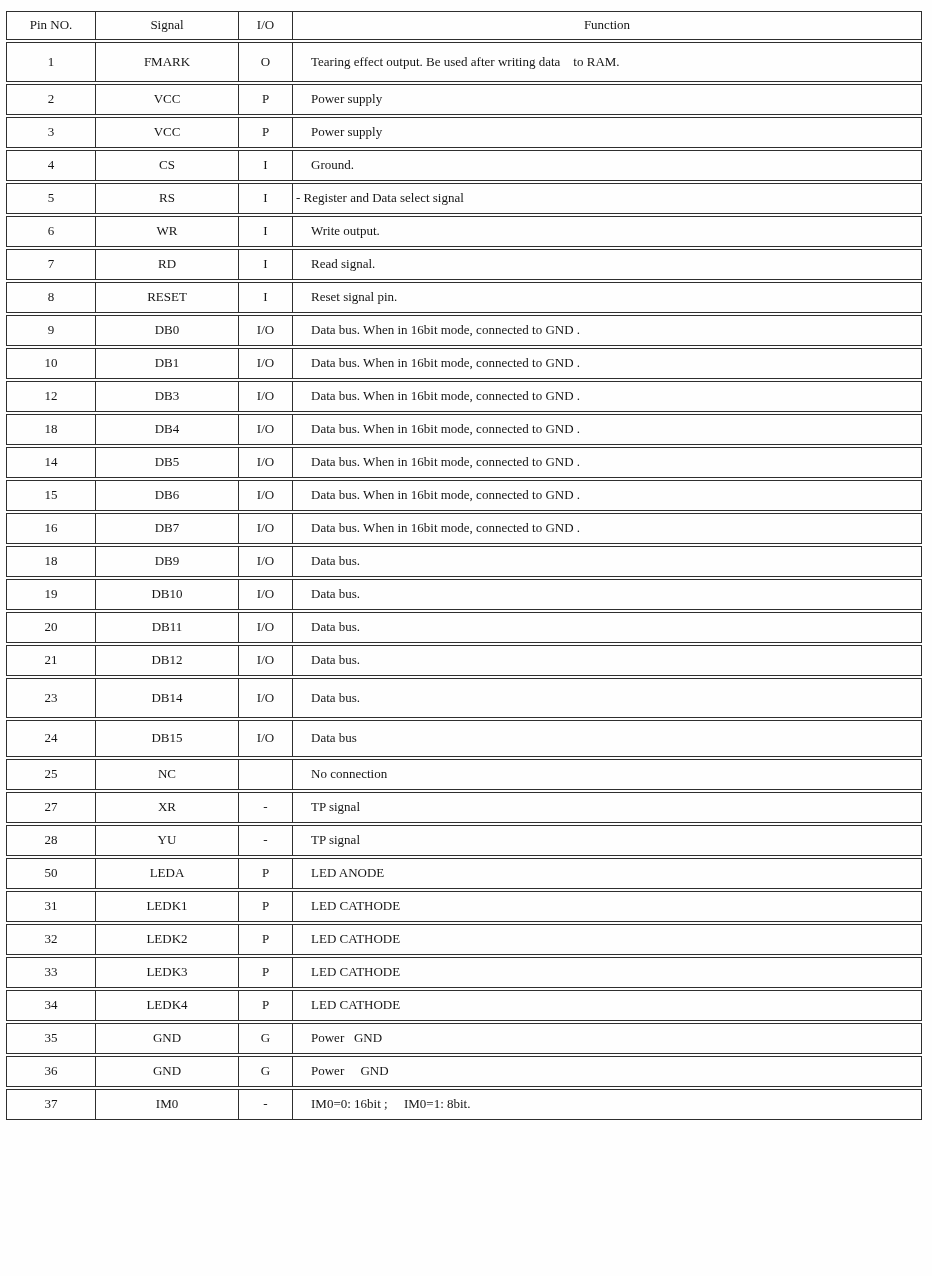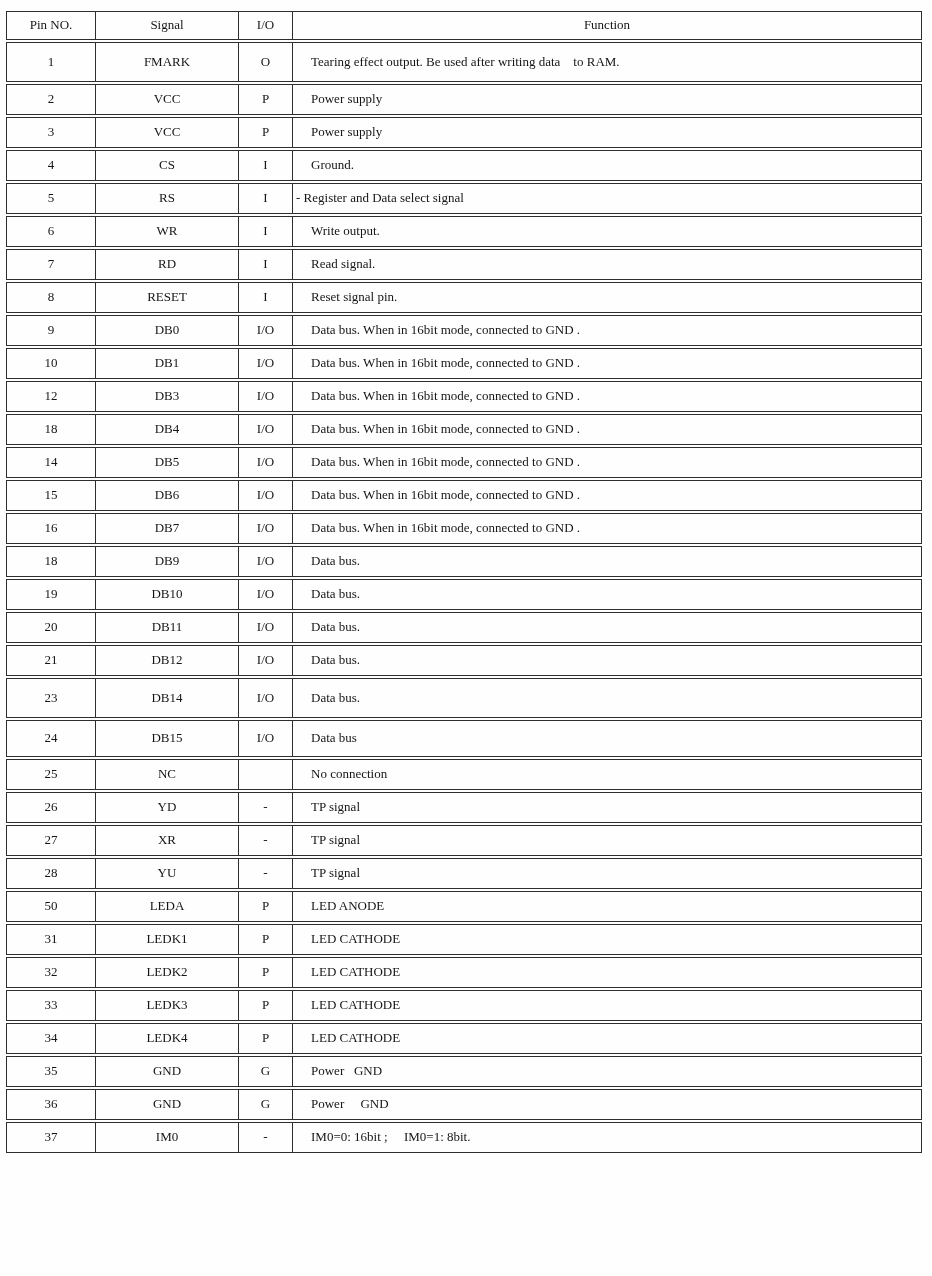--- a/index.html
+++ b/index.html
@@ -205,26 +205,20 @@
       <td>I/O</td>
       <td class="fn-cell">Data bus</td>
     </tr>
         <tr>
       <td>25</td>
       <td>NC</td>
       <td></td>
       <td class="fn-cell">No connection</td>
     </tr>
         <tr>
-      <td>26</td>
-      <td>YD</td>
-      <td>-</td>
-      <td class="fn-cell">TP signal</td>
-    </tr>
-        <tr>
       <td>27</td>
       <td>XR</td>
       <td>-</td>
       <td class="fn-cell">TP signal</td>
     </tr>
         <tr>
       <td>28</td>
       <td>YU</td>
       <td>-</td>
       <td class="fn-cell">TP signal</td>

